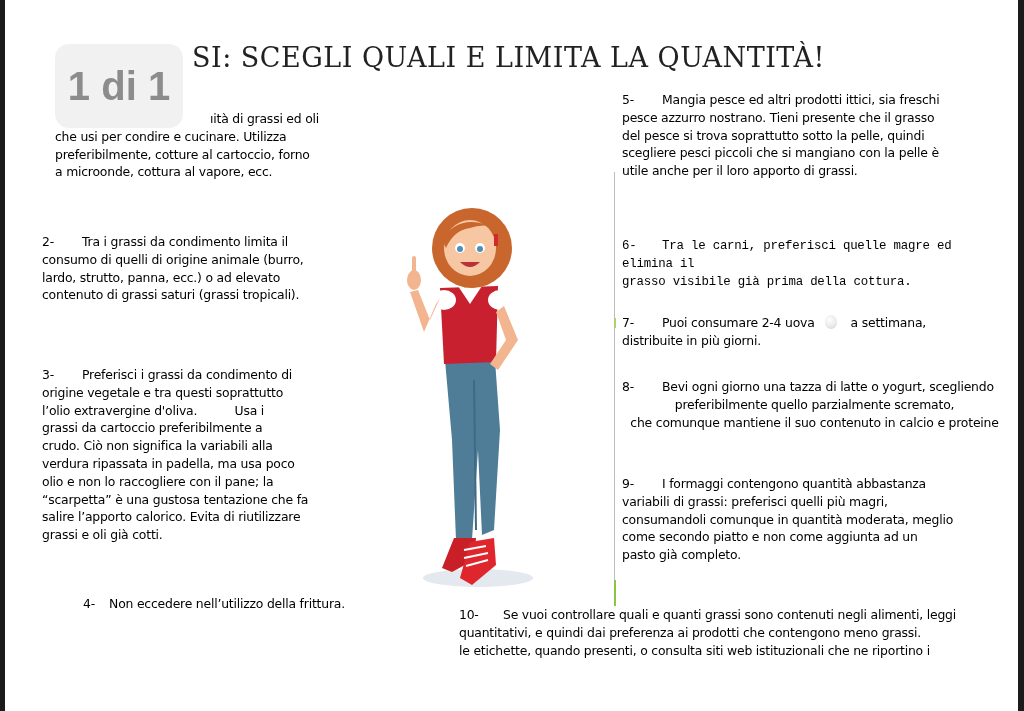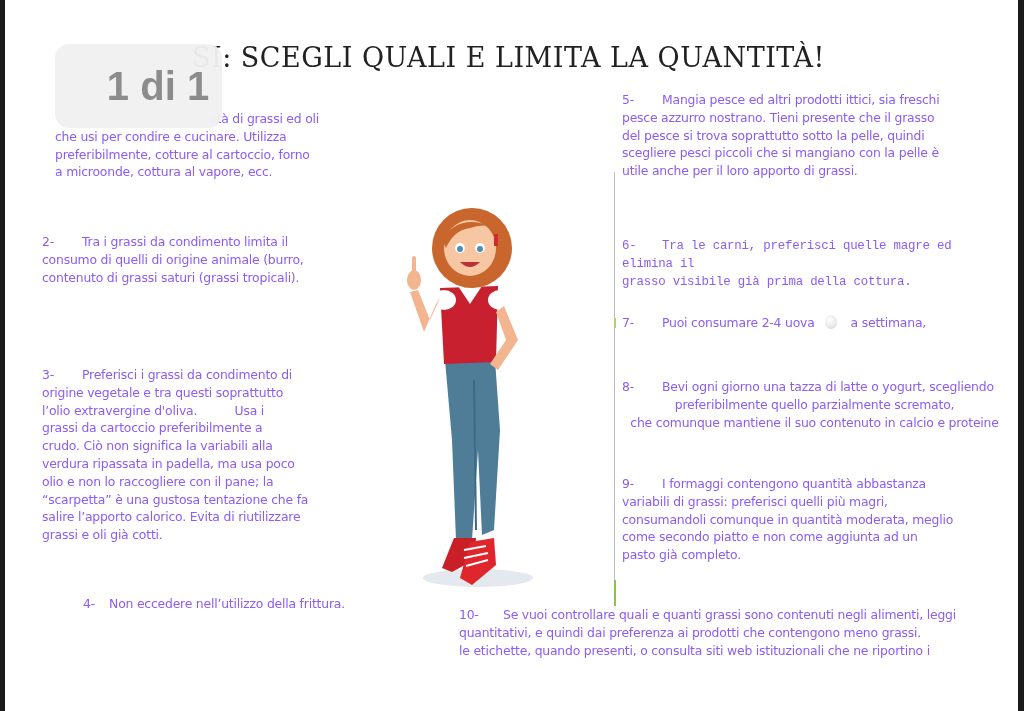--- a/index.html
+++ b/index.html
@@ -19,26 +19,25 @@
       white-space: nowrap;
     }
 
     .page-badge {
       position: absolute; left: 55px; top: 44px; width: 128px; height: 84px;
       background: rgba(240,240,240,0.96); border-radius: 14px;
       display: flex; align-items: center; justify-content: center;
       font-family: "Liberation Sans", sans-serif;
       font-size: 40px; color: #8c8c8c; font-weight: bold;
       z-index: 5;
-      padding-left: 39px;
     }
 
     .item {
       position: absolute; font-size: 12.4px; line-height: 17.8px;
-      font-family: "DejaVu Sans", sans-serif; color: #8b5cf6;
+      font-family: "DejaVu Sans", sans-serif; color: #000000;
       letter-spacing: -0.2px;
     }
     .item .num { font-weight: normal; display: inline-block; width: 40px; }
     .item p { margin: 0; }
 
     .item1 { left: 55px; top: 110px; width: 300px; }
     .item1 .frag { padding-left: 155px; }
     .item2 { left: 42px; top: 233px; width: 300px; }
     .item3 { left: 42px; top: 366px; width: 300px; }
     .item4 { left: 42px; top: 595px; width: 330px; text-align: center; }
@@ -82,20 +81,21 @@
 <div class="item item1">
   <p class="frag">ıità di grassi ed oli</p>
   <p>che usi per condire e cucinare. Utilizza</p>
   <p>preferibilmente, cotture al cartoccio, forno</p>
   <p>a microonde, cottura al vapore, ecc.</p>
 </div>
 
 <div class="item item2">
   <p><span class="num">2-</span><span>Tra i grassi da condimento limita il</span></p>
   <p>consumo di quelli di origine animale (burro,</p>
+  <p>lardo, strutto, panna, ecc.) o ad elevato</p>
   <p>contenuto di grassi saturi (grassi tropicali).</p>
 </div>
 
 <div class="item item3">
   <p><span class="num">3-</span><span>Preferisci i grassi da condimento di</span></p>
   <p>origine vegetale e tra questi soprattutto</p>
   <p style="white-space:pre">l’olio extravergine d'oliva.          Usa i</p>
   <p>grassi da cartoccio preferibilmente a</p>
   <p>crudo. Ciò non significa la variabili alla</p>
   <p>verdura ripassata in padella, ma usa poco</p>
@@ -117,20 +117,21 @@
   <p>utile anche per il loro apporto di grassi.</p>
 </div>
 
 <div class="item item6">
   <p><span class="num">6-</span><span>Tra le carni, preferisci quelle magre ed elimina il</span></p>
   <p>grasso visibile già prima della cottura.</p>
 </div>
 
 <div class="item item7">
   <p><span class="num">7-</span><span>Puoi consumare 2-4 uova</span><span class="egg"></span><span>a settimana,</span></p>
+  <p>distribuite in più giorni.</p>
 </div>
 
 <div class="item item8">
   <p><span class="num">8-</span><span>Bevi ogni giorno una tazza di latte o yogurt, scegliendo</span></p>
   <p class="center">preferibilmente quello parzialmente scremato,</p>
   <p class="center">che comunque mantiene il suo contenuto in calcio e proteine</p>
 </div>
 
 <div class="item item9">
   <p><span class="num">9-</span><span>I formaggi contengono quantità abbastanza</span></p>

